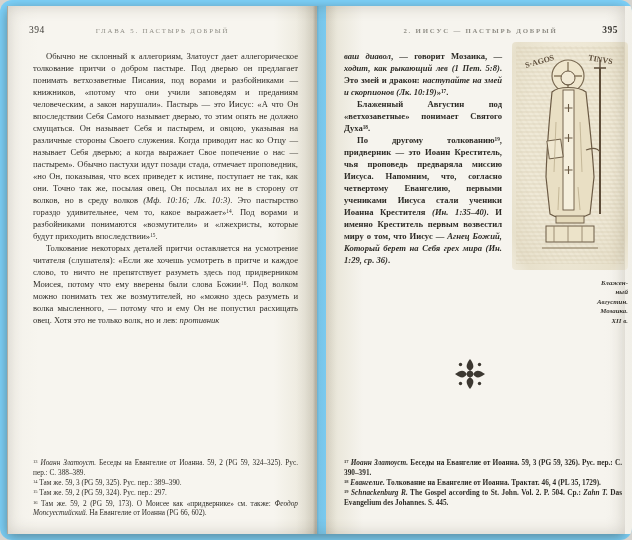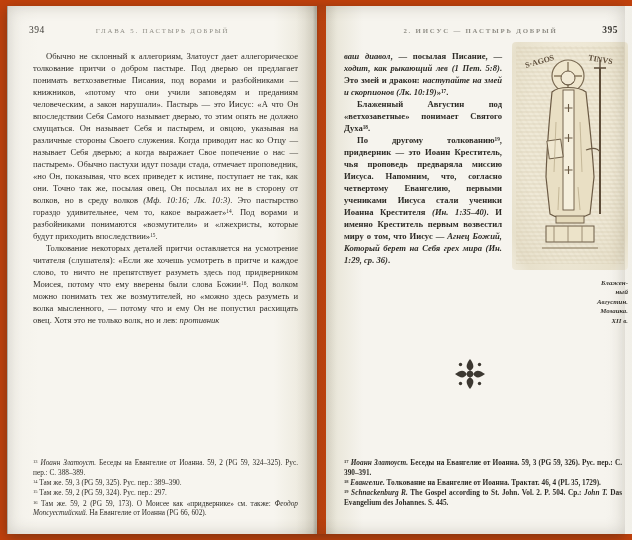--- a/index.html
+++ b/index.html
@@ -1,20 +1,20 @@
 <!DOCTYPE html>
 <html><head>
 <meta charset="utf-8">
 <style>
   html,body { margin:0; padding:0; }
   body { background:#d6d4cf; font-family:"Liberation Serif", serif; }
 
   .scan {
     position:relative; width:632px; height:540px;
-    background:#c2410c; overflow:hidden;
+    background:#7dd3fc; overflow:hidden;border-radius:12px;
   }
   .spread {
     position:absolute; left:7px; top:6px; width:618px; height:528px;
     box-shadow:0 3px 12px rgba(40,35,25,.45);
   }
   .page {
     position:absolute; top:0; height:528px; width:309px;
   }
   .page-left  {
     left:0;
@@ -105,21 +105,21 @@
         <p><sup>15</sup><span> Там же. 59, 2 (PG 59, 324). Рус. пер.: 297.</span></p>
         <p><sup>16</sup><span> Там же. 59, 2 (PG 59, 173). О Моисее как «придвернике» см. также: </span><span class="it">Феодор Мопсуестийский.</span><span> На Евангелие от Иоанна (PG 66, 602).</span></p>
       </div>
     </div>
 
     <div class="page page-right">
       <span class="pagenum pn-right">395</span>
       <div class="running-head">2. ИИСУС — ПАСТЫРЬ ДОБРЫЙ</div>
 
       <div class="body-text rp-col">
-        <p><span class="it">ваш диавол</span><span>, — посылая Писание, — </span><span class="it">ходит, как рыкающий лев</span><span> </span><span class="it">(1 Пет. 5:8)</span><span>. Это змей и дракон: </span><span class="it">наступайте на змей и скорпионов</span><span> </span><span class="it">(Лк. 10:19)</span><span>»</span><sup>17</sup><span>.</span></p>
+        <p><span class="it">ваш диавол</span><span>, — говорит Мозаика, — </span><span class="it">ходит, как рыкающий лев</span><span> </span><span class="it">(1 Пет. 5:8)</span><span>. Это змей и дракон: </span><span class="it">наступайте на змей и скорпионов</span><span> </span><span class="it">(Лк. 10:19)</span><span>»</span><sup>17</sup><span>.</span></p>
         <p class="indent"><span>Блаженный Августин под «ветхозаветные» понимает Святого Духа</span><sup>18</sup><span>.</span></p>
         <p class="indent"><span>По другому толкованию</span><sup>19</sup><span>, придверник — это Иоанн Креститель, чья проповедь предваряла миссию Иисуса. Напомним, что, согласно четвертому Евангелию, первыми учениками Иисуса стали ученики Иоанна Крестителя </span><span class="it">(Ин. 1:35–40)</span><span>. И именно Креститель первым возвестил миру о том, что Иисус — </span><span class="it">Агнец Божий, Который берет на Себя грех мира</span><span> </span><span class="it">(Ин. 1:29, ср. 36)</span><span>.</span></p>
       </div>
 
       <div class="figure">
         <svg width="116" height="228" viewBox="0 0 116 228">
           <defs>
             <pattern id="hatch" width="4" height="4" patternUnits="userSpaceOnUse">
               <path d="M0 2 H4" stroke="#d9cfb5" stroke-width="0.7"></path>
             </pattern>
@@ -177,20 +177,20 @@
             <circle cx="26.5" cy="7.5" r="1.7"></circle>
             <circle cx="7.5" cy="26.5" r="1.7"></circle>
             <circle cx="26.5" cy="26.5" r="1.7"></circle>
           </g>
         </svg>
       </div>
 
       <div class="footnotes fns-right">
         <p><sup>17</sup><span> </span><span class="it">Иоанн Златоуст.</span><span> Беседы на Евангелие от Иоанна. 59, 3 (PG 59, 326). Рус. пер.: С. 390–391.</span></p>
         <p><sup>18</sup><span> </span><span class="it">Евангелие.</span><span> Толкование на Евангелие от Иоанна. Трактат. 46, 4 (PL 35, 1729).</span></p>
-        <p><sup>19</sup><span> </span><span class="it">Schnackenburg R.</span><span> The Gospel according to St. John. Vol. 2. P. 504. Ср.: </span><span class="it">John T.</span><span> Das Evangelium des Johannes. S. 445.</span></p>
+        <p><sup>19</sup><span> </span><span class="it">Schnackenburg R.</span><span> The Gospel according to St. John. Vol. 2. P. 504. Ср.: </span><span class="it">Zahn T.</span><span> Das Evangelium des Johannes. S. 445.</span></p>
       </div>
     </div>
 
     <div class="gutter"></div>
     <div class="vignette"></div>
   </div>
 </div>
 
 </body></html>

